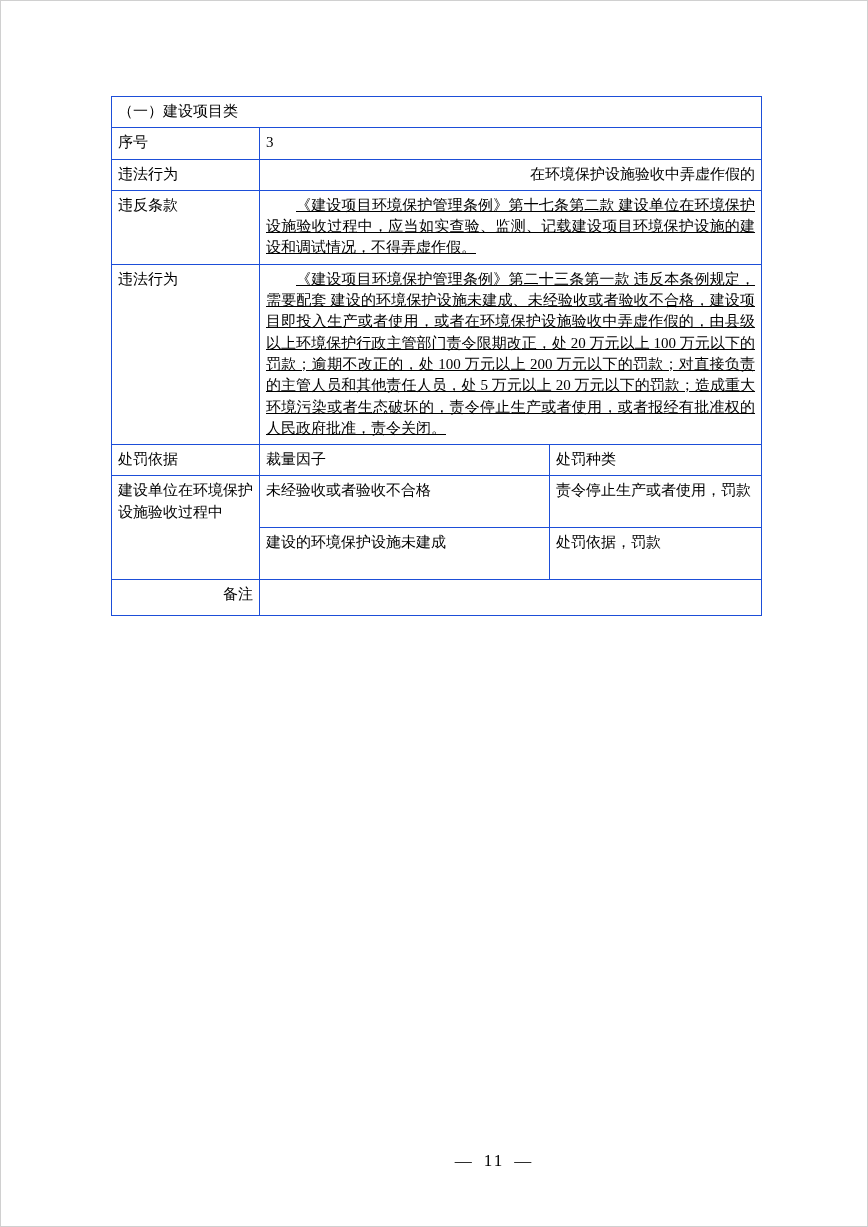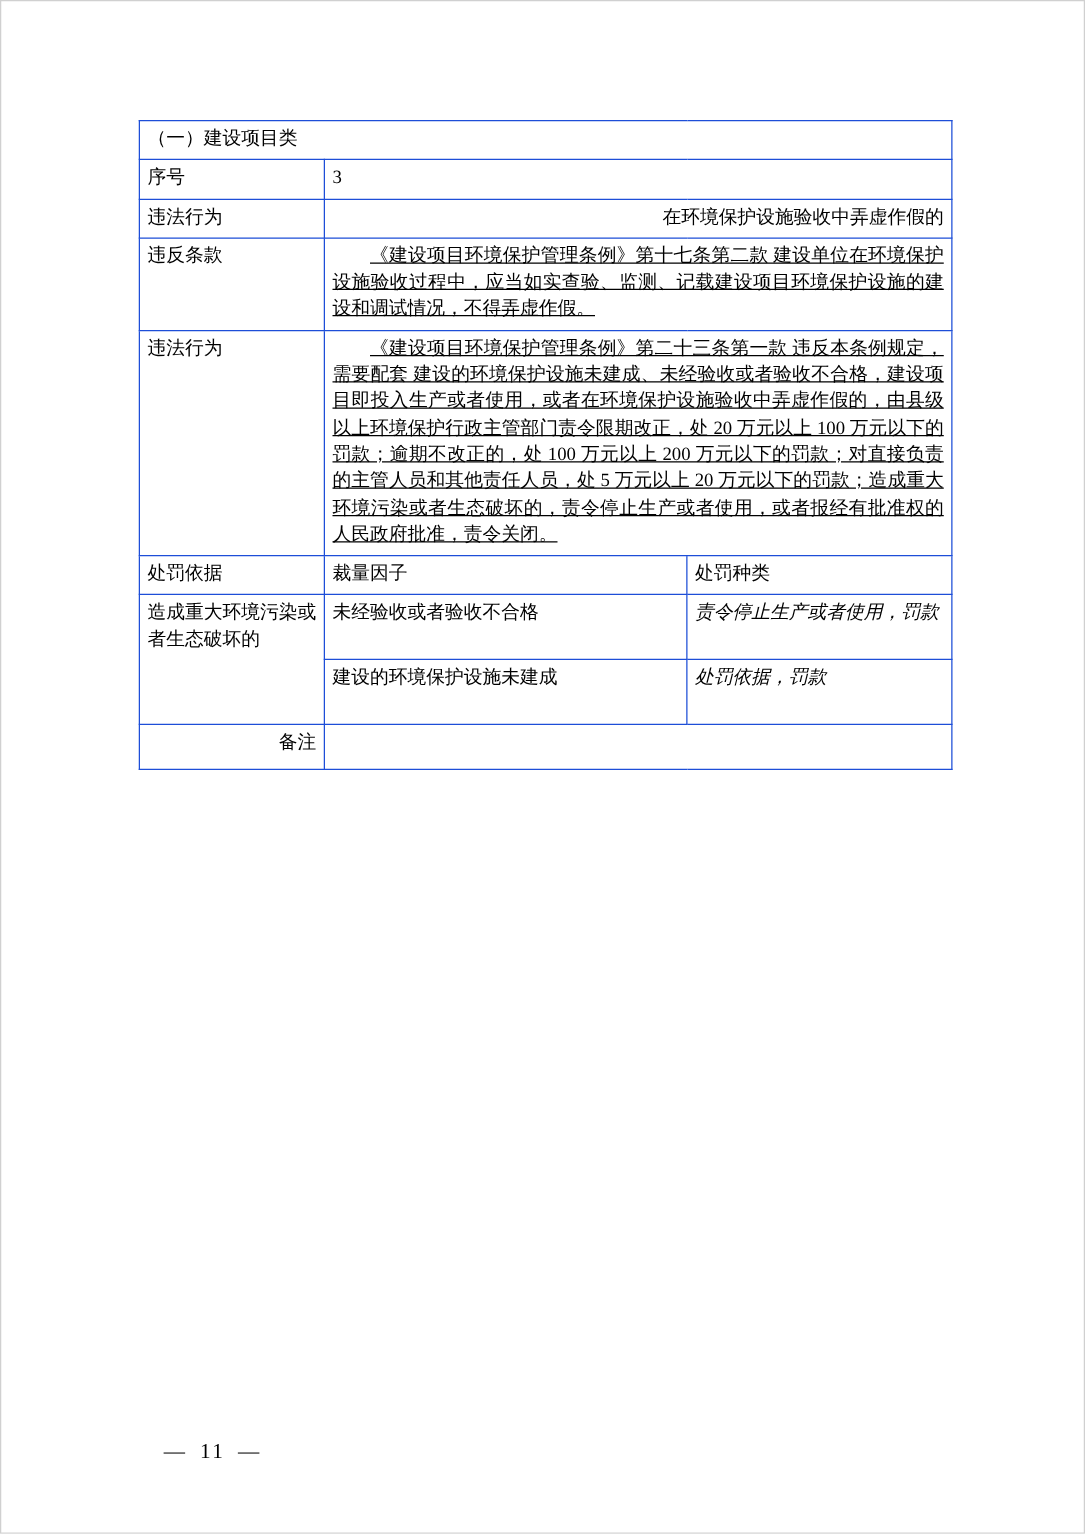--- a/index.html
+++ b/index.html
@@ -67,35 +67,34 @@
     width: 148px;
     vertical-align: middle;
     line-height: 1.5;
   }
   .factor-mid {
     width: 290px;
     vertical-align: middle;
   }
   .factor-right {
     vertical-align: middle;
-    font-style: italic;
   }
   .tall-row td {
     height: 42px;
   }
   .remark-row td {
     height: 26px;
     text-align: right;
   }
   .page-number {
     position: absolute;
     left: 0;
     right: 0;
     bottom: 55px;
-    text-align: left;
+    text-align: center;
     font-size: 17px;
     letter-spacing: 2px;
     color: #000;
     font-family: "Liberation Serif", "DejaVu Serif", serif;
     padding-left: 120px;
   }
   .pn-dash {
     display: inline-block;
     padding: 0 10px;
   }
@@ -138,21 +137,21 @@
           <td class="para para-first" colspan="2">《建设项目环境保护管理条例》第二十三条第一款 违反本条例规定，需要配套 建设的环境保护设施未建成、未经验收或者验收不合格，建设项目即投入生产或者使用，或者在环境保护设施验收中弄虚作假的，由县级以上环境保护行政主管部门责令限期改正，处 20 万元以上 100 万元以下的罚款；逾期不改正的，处 100 万元以上 200 万元以下的罚款；对直接负责的主管人员和其他责任人员，处 5 万元以上 20 万元以下的罚款；造成重大环境污染或者生态破坏的，责令停止生产或者使用，或者报经有批准权的人民政府批准，责令关闭。</td>
         </tr>
 
         <tr>
           <td class="cell-label">处罚依据</td>
           <td>裁量因子</td>
           <td>处罚种类</td>
         </tr>
 
         <tr class="tall-row">
-          <td class="factor-label" rowspan="2">造成重大环境污染或者生态破坏的</td>
+          <td class="factor-label" rowspan="2">建设单位在环境保护设施验收过程中</td>
           <td class="factor-mid">未经验收或者验收不合格</td>
           <td class="factor-right">责令停止生产或者使用，罚款</td>
         </tr>
 
         <tr class="tall-row">
           <td class="factor-mid">建设的环境保护设施未建成</td>
           <td class="factor-right">处罚依据，罚款</td>
         </tr>
 
         <tr class="remark-row">

